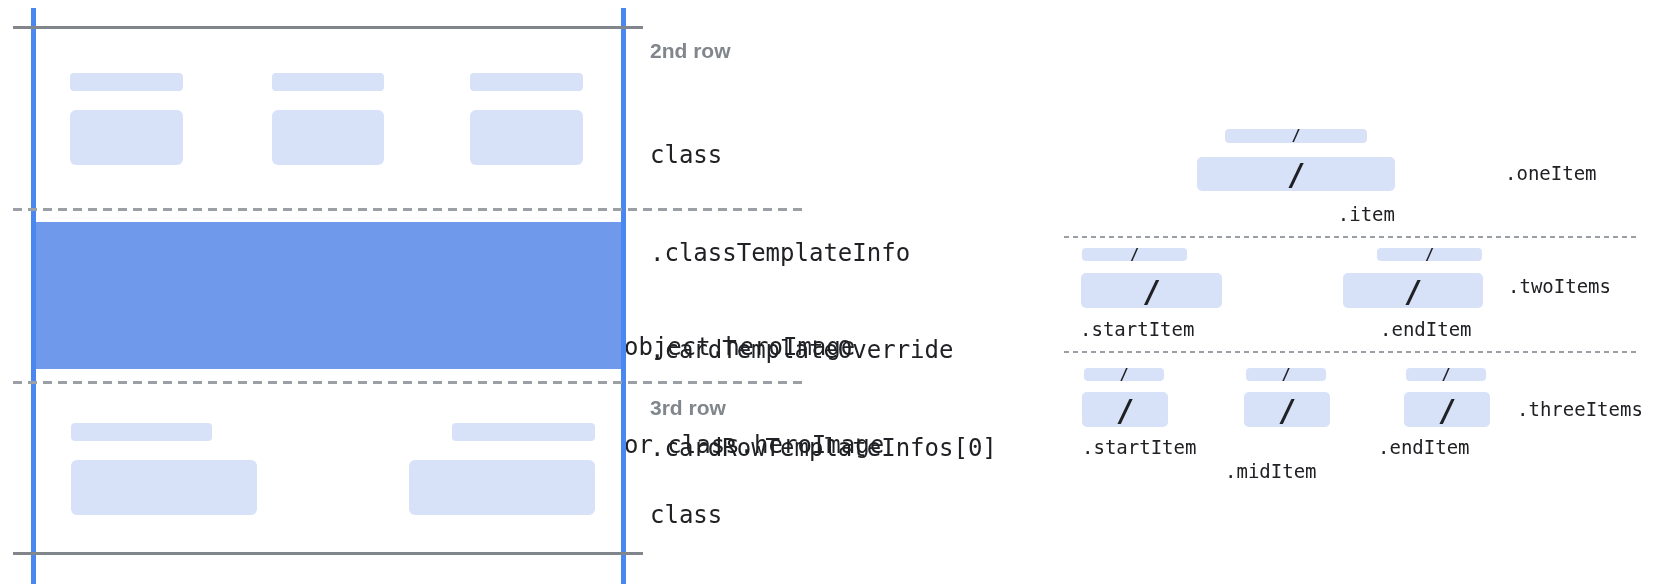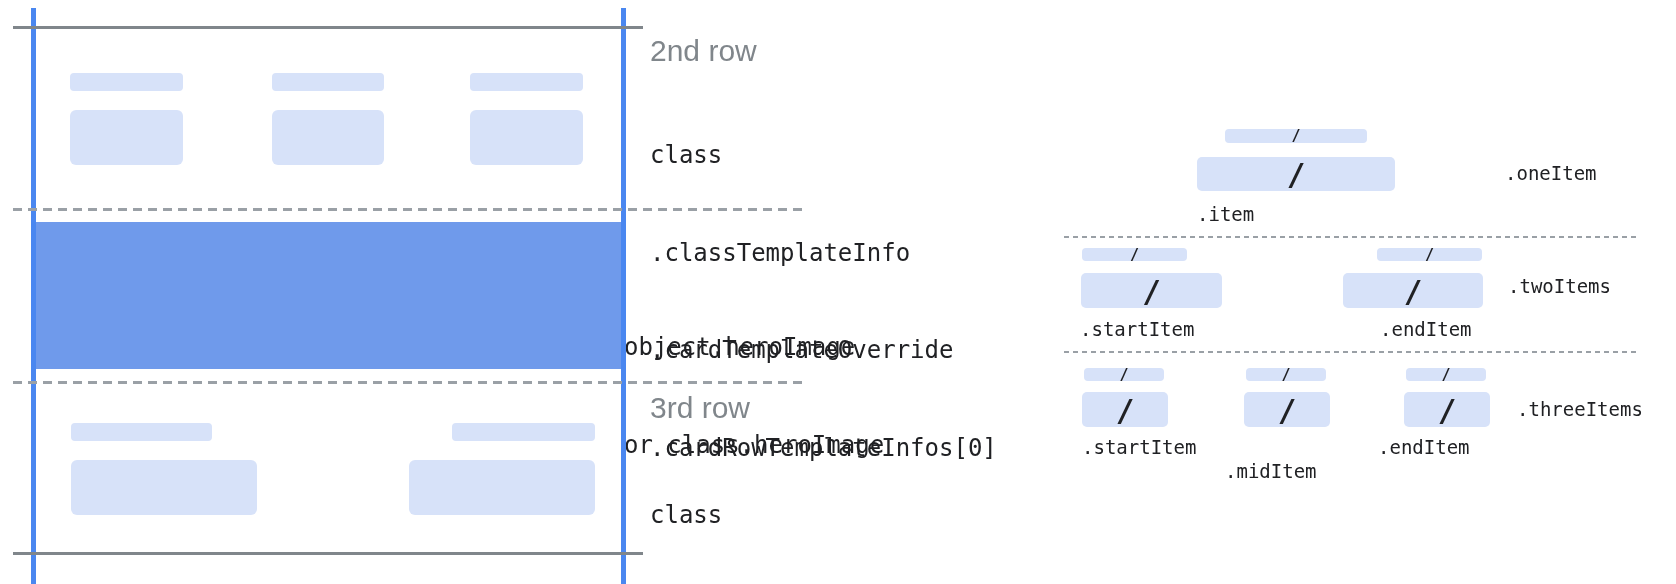--- a/index.html
+++ b/index.html
@@ -30,27 +30,27 @@
   .ph{background:var(--placeholder-blue);z-index:2;}
   .bar-sm{border-radius:4px;}
   .bar-lg{border-radius:6px;}
   
   .slashbar{display:flex;align-items:center;justify-content:center;
     background:var(--placeholder-blue);z-index:2;color:var(--code-text);
     font-family:"DejaVu Sans Mono",monospace;font-weight:700;}
   .slashbar.small{border-radius:4px;font-size:15px;}
   .slashbar.big{border-radius:5px;font-size:31px;}
   
-  .heading{font-size:30px;font-weight:400;color:var(--heading-gray);
+  .heading{font-size:21px;font-weight:700;color:var(--heading-gray);
     line-height:30px;white-space:nowrap;text-align:right;}
   .code{font-family:"DejaVu Sans Mono",monospace;font-size:24px;
     color:var(--code-text);line-height:32.5px;white-space:pre;}
   .code-label{font-family:"DejaVu Sans Mono",monospace;font-size:19px;
     color:var(--code-text);line-height:25px;white-space:nowrap;z-index:2;}
-  .center{text-align:left;}
+  .center{text-align:right;}
 </style>
 </head>
 <body>
 
 <div class="stage">
 
   <div class="abs hero" style="left:33px;top:222px;width:591px;height:147px;"></div>
 
   <div class="abs vline" style="left:31px;top:8px;height:576px;"></div>
   <div class="abs vline" style="left:621px;top:8px;height:576px;"></div>

